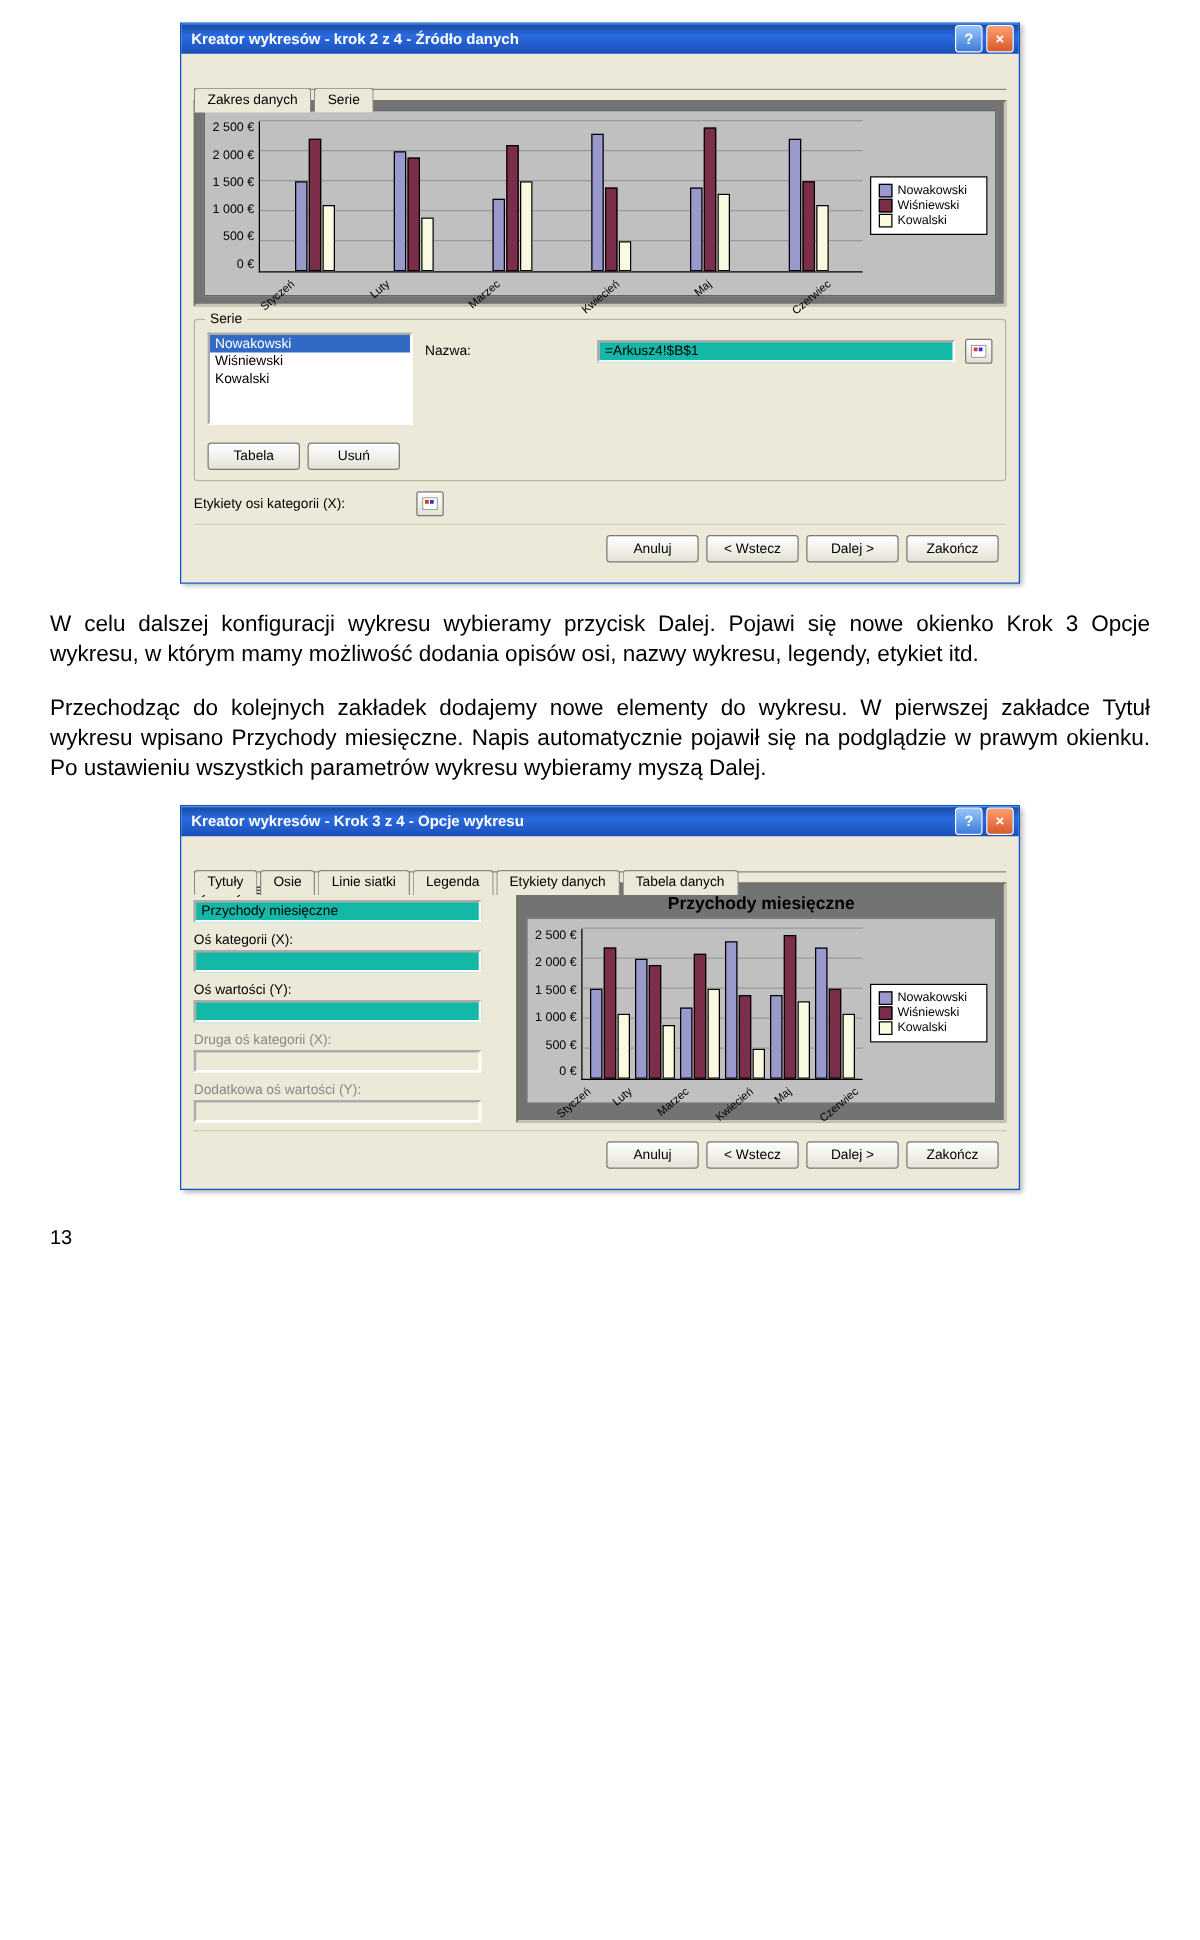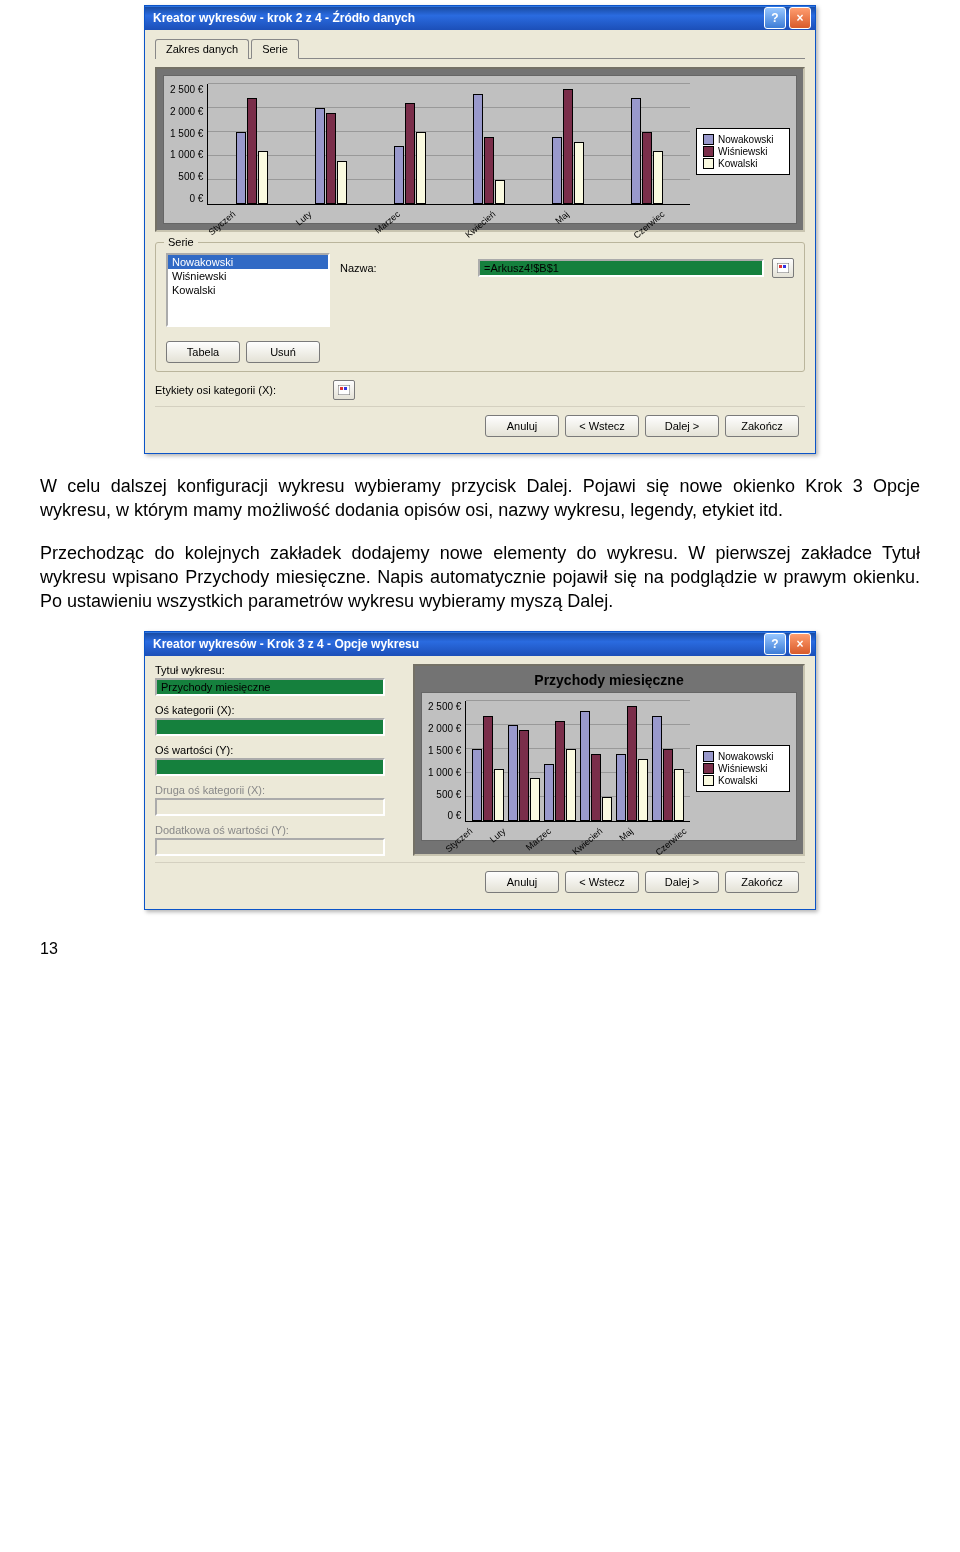--- a/index.html
+++ b/index.html
@@ -5,21 +5,21 @@
   body {
     font-family: Arial, Helvetica, sans-serif;
     background: #fff;
     margin: 0;
     padding: 0;
     font-size: 14px;
     color: #000;
   }
   .page {
     width: 960px;
-    margin: 3px auto;
+    margin: 16px auto;
     padding: 2px 40px 40px 40px;
     box-sizing: border-box;
   }
   .dialog {
     width: 670px;
     margin: 0 auto 20px auto;
     border: 1px solid #0b54c8;
     background: #ece9d8;
     box-shadow: 2px 2px 4px rgba(0,0,0,0.3);
     font-family: Tahoma, sans-serif;
@@ -55,21 +55,21 @@
     margin-bottom: 8px;
   }
   .tab {
     padding: 3px 10px;
     border: 1px solid #888;
     border-bottom: none;
     background: #ece9d8;
     margin-right: 2px;
     border-radius: 3px 3px 0 0;
     position: relative;
-    top: 1px;
+    top: 19px;
   }
   .tab.active { background:#ece9d8; border-bottom:1px solid #ece9d8; }
   .chart-preview {
     border: 2px inset #c8c4b0;
     background:#737373;
     padding: 6px;
     margin-bottom: 10px;
   }
   .chart-inner {
     background:#c0c0c0;
@@ -136,21 +136,21 @@
     overflow-y: auto;
     font-size:11px;
   }
   .listbox .item { padding:1px 4px; }
   .listbox .item.selected { background:#316ac5; color:#fff; }
   .row { display:flex; align-items:center; gap:8px; margin:5px 0; }
   .label { width: 130px; }
   .textfield {
     flex:1;
     border: 2px inset #fff;
-    background:#15803d;
+    background:#14b8a6;
     height: 18px;
     padding: 1px 4px;
     font-family: Tahoma, sans-serif;
     font-size:11px;
     box-sizing: border-box;
   }
   .textfield:disabled { background:#ece9d8; color:#888; }
   .picker-btn {
     width: 20px; height:18px;
     border:1px solid #7a7a7a;
@@ -346,20 +346,28 @@
 
   <div class="dialog">
     <div class="titlebar">
       <span>Kreator wykresów - Krok 3 z 4 - Opcje wykresu</span>
       <div class="tbtns">
         <div class="tbtn help">?</div>
         <div class="tbtn">×</div>
       </div>
     </div>
     <div class="body-area">
+      <div class="tabs-row">
+        <div class="tab active"><span>Tytuły</span></div>
+        <div class="tab"><span>Osie</span></div>
+        <div class="tab"><span>Linie siatki</span></div>
+        <div class="tab"><span>Legenda</span></div>
+        <div class="tab"><span>Etykiety danych</span></div>
+        <div class="tab"><span>Tabela danych</span></div>
+      </div>
 
       <div style="display:flex; gap:28px;">
         <div style="width:230px;">
           <div style="margin-bottom:2px;">Tytuł wykresu:</div>
           <input class="textfield" style="width: 100%;" value="Przychody miesięczne">
           <div style="margin:8px 0 2px;">Oś kategorii (X):</div>
           <input class="textfield" style="width: 100%;" value="">
           <div style="margin:8px 0 2px;">Oś wartości (Y):</div>
           <input class="textfield" style="width: 100%;" value="">
           <div style="margin:8px 0 2px; color:#888;">Druga oś kategorii (X):</div>

